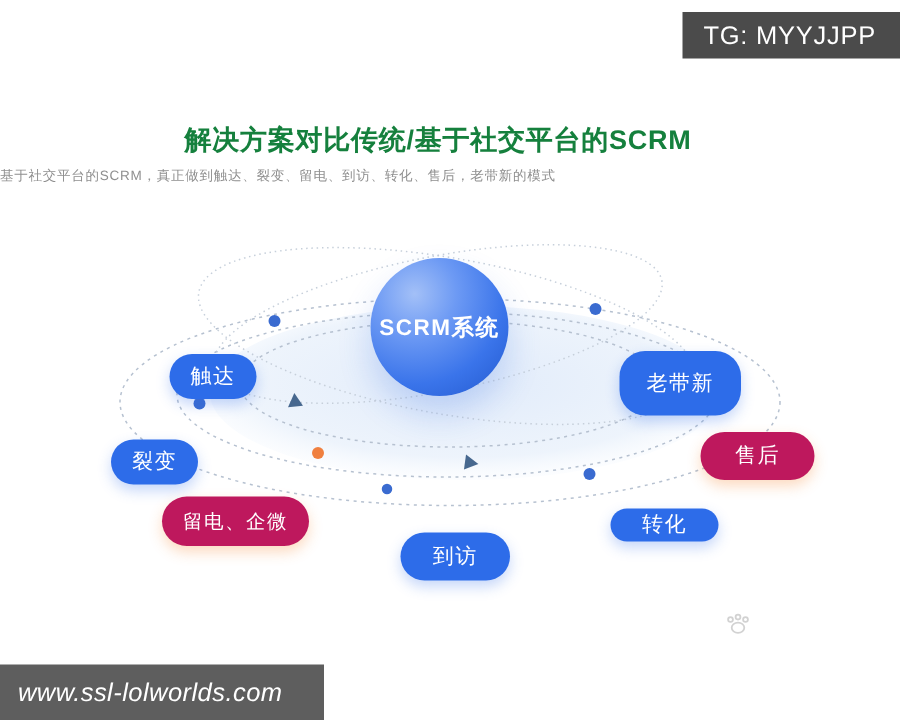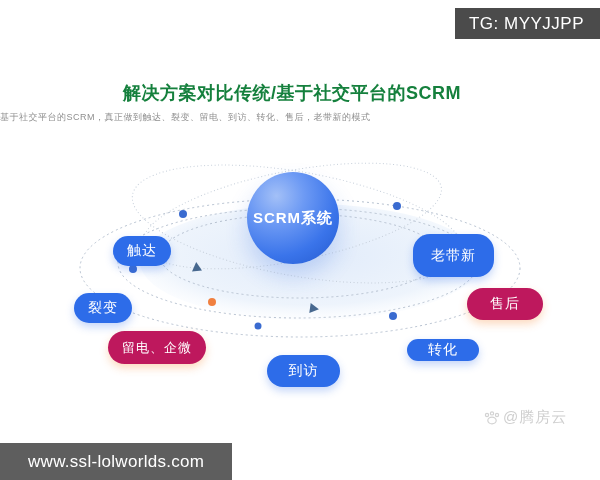--- a/index.html
+++ b/index.html
@@ -42,21 +42,21 @@
   #pill-reach      {left:113px;top:200px;width:58px;height:30px;}
   #pill-referral   {left:413px;top:198px;width:81px;height:43px;}
   #pill-fission    {left:74px; top:257px;width:58px;height:30px;}
   #pill-aftersale  {left:467px;top:252px;width:76px;height:32px;}
   #pill-lead-wecom {left:108px;top:295px;width:98px;height:33px;font-size:13px;}
   #pill-visit      {left:267px;top:319px;width:73px;height:32px;}
   #pill-conversion {left:407px;top:303px;width:72px;height:22px;}
   
   .site-badge{
     position:absolute;left:0;bottom:0;width:204px;height:37px;background:#5e5e5e;
-    color:#ffffff;font-size:17px;line-height:37px;padding-left:28px;letter-spacing:0.3px;
+    color:#ffffff;font-size:17px;line-height:37px;padding-left:12px;letter-spacing:0.3px;font-style:italic;
   }
   
   .watermark{
     position:absolute;left:483px;top:408px;display:flex;align-items:center;gap:2px;
     color:#cfcfcf;font-size:15px;letter-spacing:1px;
   }
 </style>
 </head>
 <body>
 
@@ -114,16 +114,15 @@
 
 <div class="tg-badge">TG: MYYJJPP</div>
 
 <div class="watermark">
   <svg width="18" height="16" viewBox="0 0 18 16" fill="none" stroke="#d2d2d2" stroke-width="1.2">
     <circle cx="4" cy="5" r="1.6"></circle>
     <circle cx="9" cy="3.4" r="1.6"></circle>
     <circle cx="14" cy="5" r="1.6"></circle>
     <ellipse cx="9" cy="10.5" rx="4.2" ry="3.4"></ellipse>
   </svg>
-  <span>@腾房云</span>
 </div>
 
 <div class="site-badge">www.ssl-lolworlds.com</div>
 
 </body></html>

